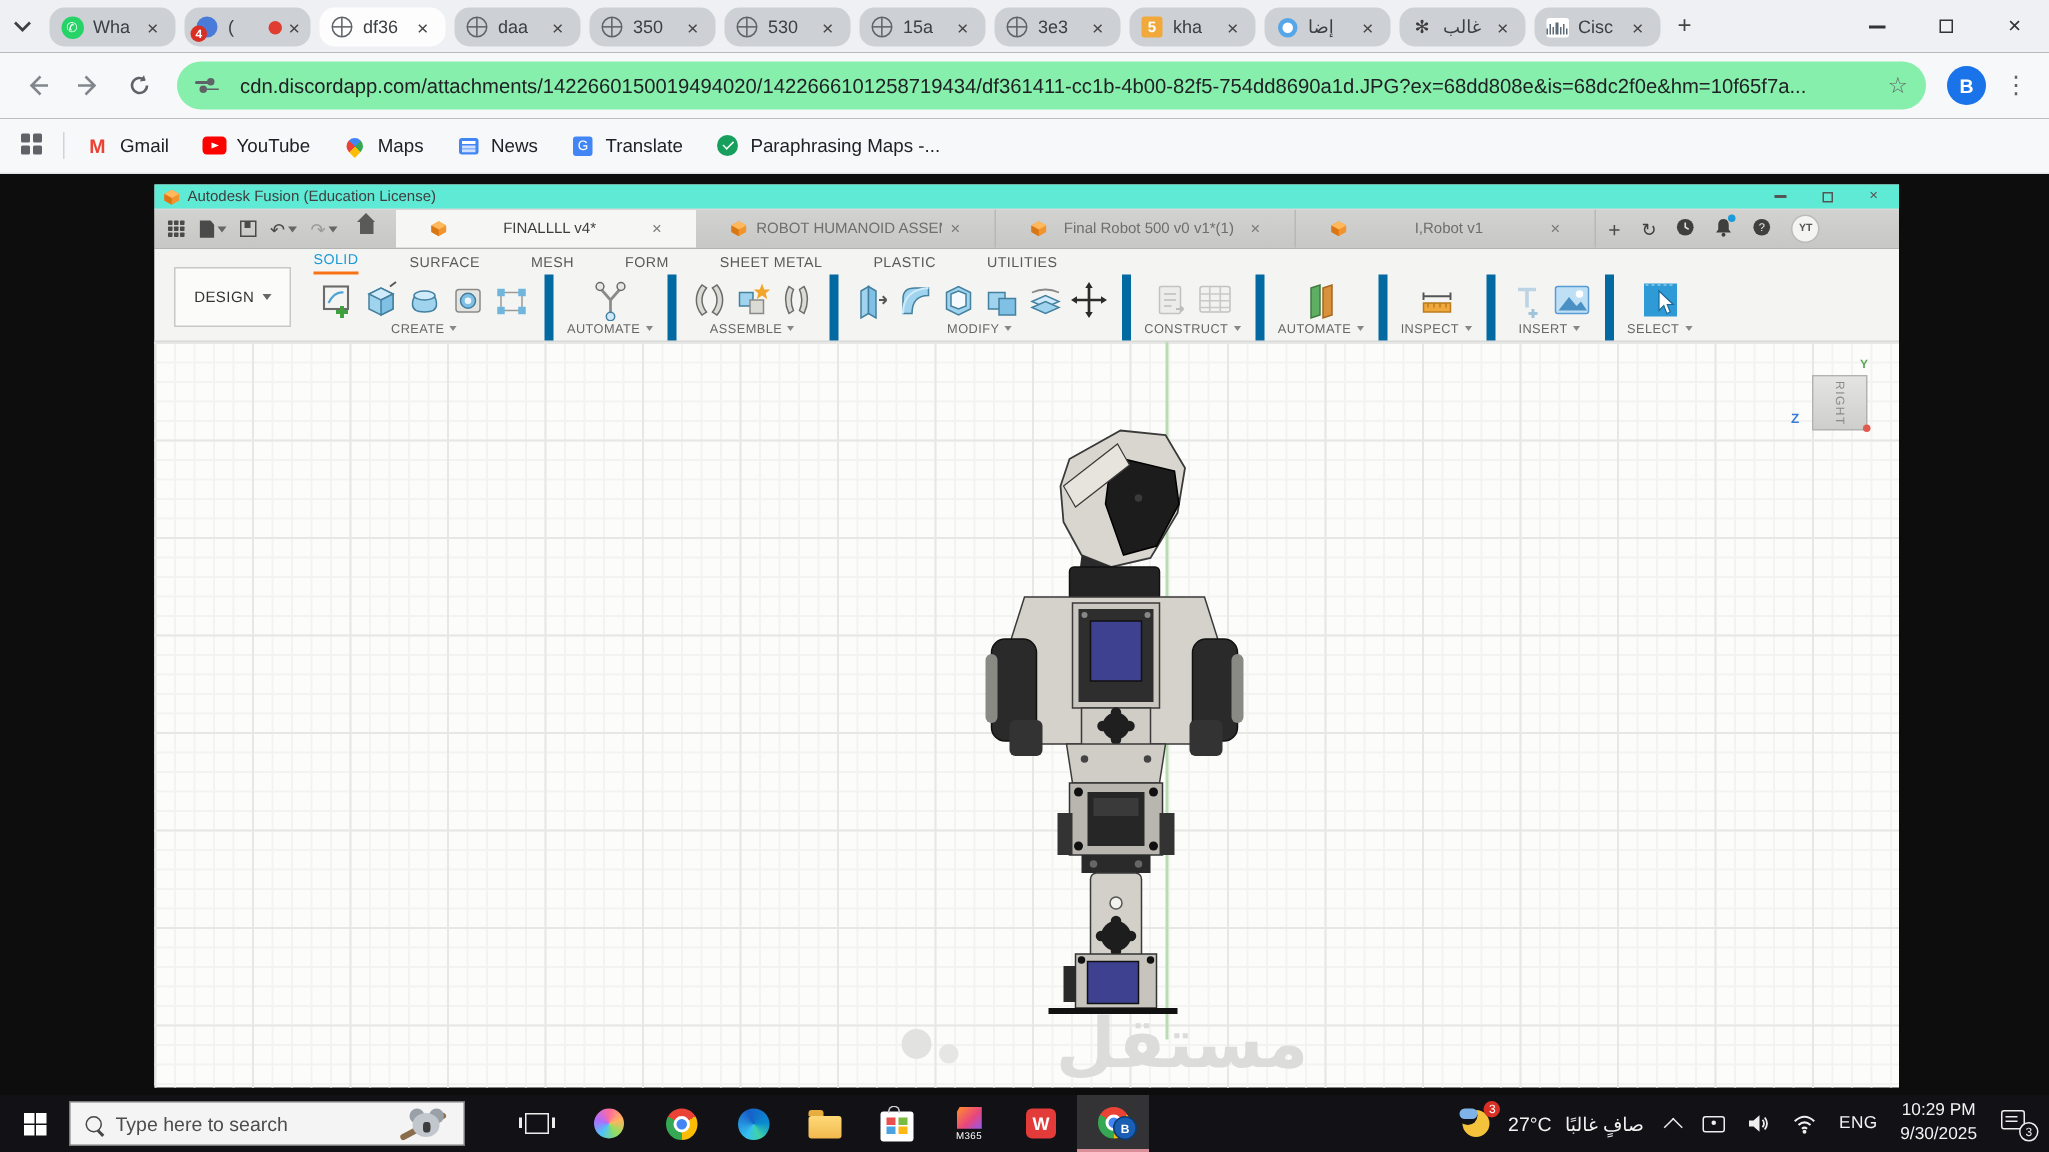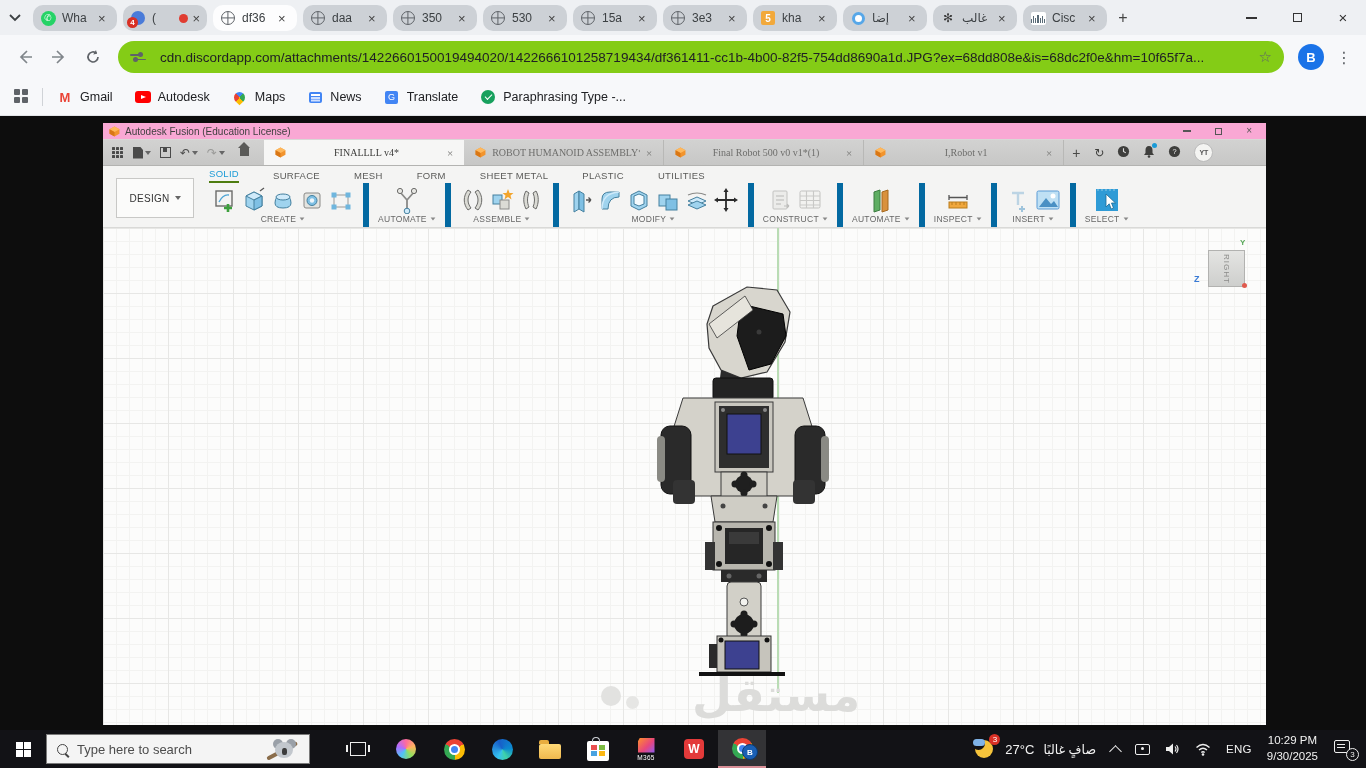--- a/index.html
+++ b/index.html
@@ -29,21 +29,21 @@
   .newtab-btn{width:26px;height:26px;margin-top:5px;font-size:16px;color:#444;display:flex;align-items:center;justify-content:center;border-radius:50%;}
   .win-controls{position:absolute;right:0;top:0;height:35px;display:flex;align-items:center;}
   .wc{width:46px;height:35px;display:flex;align-items:center;justify-content:center;}
   .wc-min i{display:block;width:11px;height:2px;background:#333;}
   .wc-max i{display:block;width:9px;height:9px;border:1.5px solid #333;box-sizing:border-box;}
   .wc-close{font-size:15px;color:#333;}
 
   
   .toolbar{height:44px;background:#f7f8fa;display:flex;align-items:center;padding:0 10px;gap:4px;}
   .nav-btn{width:30px;height:30px;display:flex;align-items:center;justify-content:center;font-size:17px;color:#5f6368;flex:none;border-radius:50%;}
-  .omnibox{flex:1;height:32px;background:#84cc16;border-radius:16px;display:flex;align-items:center;padding:0 12px;margin:0 6px;overflow:hidden;}
+  .omnibox{flex:1;height:32px;background:#86efac;border-radius:16px;display:flex;align-items:center;padding:0 12px;margin:0 6px;overflow:hidden;}
   .site-icon{width:22px;height:16px;flex:none;margin-right:8px;display:flex;flex-direction:column;justify-content:center;gap:3px;}
   .site-icon i{display:block;height:1.6px;background:#5f6368;border-radius:2px;position:relative;}
   .site-icon i.s1{width:12px;}
   .site-icon i.s2{width:12px;margin-left:4px;}
   .site-icon i.s1::after{content:"";position:absolute;right:-1px;top:-2px;width:5px;height:5px;border-radius:50%;background:#5f6368;}
   .site-icon i.s2::after{content:"";position:absolute;left:-1px;top:-2px;width:5px;height:5px;border-radius:50%;background:#5f6368;}
   .url-text{font-size:13.5px;color:#202124;white-space:nowrap;overflow:hidden;flex:1;}
   .star-btn{font-size:15px;color:#5f6368;flex:none;margin-left:8px;}
   .avatar{width:26px;height:26px;border-radius:50%;background:#1a73e8;color:#fff;font-size:13px;font-weight:bold;display:flex;align-items:center;justify-content:center;flex:none;margin:0 4px;}
   .menu-btn{font-size:16px;color:#5f6368;width:24px;text-align:center;flex:none;}
@@ -62,79 +62,79 @@
   .bmi-maps{width:11px;height:11px;background:conic-gradient(#4285f4 0 25%,#34a853 0 50%,#fbbc05 0 75%,#ea4335 0 100%);border-radius:50% 50% 50% 0;transform:rotate(-45deg);}
   .bmi-news{width:13px;height:11px;background:#4285f4;border-radius:2px;position:relative;}
   .bmi-news::after{content:"";position:absolute;left:2px;top:2px;width:9px;height:2px;background:#fff;box-shadow:0 3px 0 #cfe0ff,0 5.5px 0 #cfe0ff;}
   .bmi-translate{width:13px;height:13px;background:#4285f4;border-radius:2px;color:#fff;font-size:9px;display:flex;align-items:center;justify-content:center;}
   .bmi-para{width:14px;height:14px;border-radius:50%;background:#17a05d;position:relative;}
   .bmi-para::after{content:"";position:absolute;left:4px;top:4px;width:6px;height:3px;border-bottom:1.5px solid #fff;border-left:1.5px solid #fff;transform:rotate(-45deg);}
 
   
   .content{position:relative;height:615px;background:#0d0d0d;overflow:hidden;}
   .fusion{position:absolute;left:103px;top:7px;width:1163px;height:600px;background:#f2f2f1;}
-  .f-title{height:16px;background:#f9a8d4;display:flex;align-items:center;padding:0 6px;gap:5px;border-bottom:1px solid #d8d8d6;}
+  .f-title{height:16px;background:#5eead4;display:flex;align-items:center;padding:0 6px;gap:5px;border-bottom:1px solid #d8d8d6;}
   .f-title .ft-text{font-size:10px;color:#3f3f3f;flex:1;}
   .f-wc{display:flex;align-items:center;gap:24px;padding-right:8px;}
   .f-wc .fmin{width:8px;height:1.5px;background:#555;}
   .f-wc .fmax{width:7px;height:7px;border:1px solid #555;box-sizing:border-box;}
   .f-wc .fclose{font-size:10px;color:#555;line-height:1;}
   .cubeicon{display:inline-block;flex:none;}
 
   .f-doctabs{height:25px;background:linear-gradient(#d2d2d1,#c7c7c6);display:flex;align-items:center;border-bottom:1px solid #b3b3b1;}
   .fd-left{display:flex;align-items:center;gap:9px;padding:0 9px;flex:none;}
   .fd-ic{color:#4a4a4a;font-size:12px;line-height:1;display:flex;align-items:center;gap:2px;}
   .fd-ic.dim{color:#9a9a98;}
   .grid9{width:12px;height:12px;display:grid;grid-template-columns:3px 3px 3px;grid-template-rows:3px 3px 3px;gap:1px;}
   .grid9 i{background:#4a4a4a;border-radius:.5px;}
   .fileic{width:10px;height:12px;background:#4a4a4a;clip-path:polygon(0 0,70% 0,100% 30%,100% 100%,0 100%);}
   .saveic{width:11px;height:11px;border:1.5px solid #4a4a4a;box-sizing:border-box;position:relative;}
   .saveic::after{content:"";position:absolute;left:2px;top:0;width:4px;height:4px;background:#4a4a4a;}
   .homeic{width:13px;height:11px;position:relative;margin:0 4px;}
   .homeic::before{content:"";position:absolute;left:0;top:-5px;border-left:6.5px solid transparent;border-right:6.5px solid transparent;border-bottom:6px solid #5a5a58;}
   .homeic::after{content:"";position:absolute;left:2px;top:1px;width:9px;height:8px;background:#5a5a58;}
-  .fdtab{height:25px;display:flex;align-items:center;width:200px;box-sizing:border-box;padding:0 11px;gap:6px;border-right:1px solid #b8b8b6;font-family:Liberation Serif, serif;}
+  .fdtab{height:25px;display:flex;align-items:center;width:200px;box-sizing:border-box;padding:0 23px;gap:6px;border-right:1px solid #b8b8b6;}
   .fdtab .fdlabel{font-size:10px;color:#6e6e6c;flex:1;text-align:center;white-space:nowrap;overflow:hidden;}
   .fdtab .fdclose{font-size:11px;color:#787876;}
   .fdtab.active{background:#f6f6f5;border-right:none;}
   .fdtab.active .fdlabel{color:#3c3c3a;}
   .fd-plus{font-size:14px;color:#4a4a48;padding:0 8px;}
   .fd-right{display:flex;align-items:center;gap:13px;margin-left:6px;}
   .fd-rico{font-size:12px;color:#3f3f3d;line-height:1;}
   .bellwrap{position:relative;}
   .belldot{position:absolute;right:-2px;top:-2px;width:5px;height:5px;border-radius:50%;background:#1b9bd7;}
   .yt-av{width:17px;height:17px;border-radius:50%;background:#f4f4f2;border:1px solid #bbb;color:#555;font-size:7px;font-weight:bold;display:flex;align-items:center;justify-content:center;}
 
   .f-ribbon{height:62px;background:#f4f4f3;border-bottom:1px solid #d9d9d7;position:relative;box-sizing:border-box;}
   .design-btn{position:absolute;left:13px;top:12px;width:76px;height:38px;background:#fbfbfa;border:1px solid #c8c8c6;display:flex;align-items:center;justify-content:center;gap:5px;font-size:10px;color:#333;letter-spacing:.3px;}
   .caret{display:inline-block;width:0;height:0;border-left:3px solid transparent;border-right:3px solid transparent;border-top:4px solid #666;}
   .rtabs{display:flex;align-items:flex-end;height:17px;padding-left:106px;}
   .rtab{font-size:9.5px;color:#5a5a58;letter-spacing:.3px;margin-right:34px;padding-bottom:2px;white-space:nowrap;}
-  .rtab.active{color:#1b9bd7;border-bottom:2px solid #4d7c0f;margin-top:15px;}
+  .rtab.active{color:#1b9bd7;border-bottom:2px solid #f97316;margin-top:15px;}
   .rtools{display:flex;height:44px;padding-left:100px;align-items:stretch;}
   .rgroup{display:flex;flex-direction:column;align-items:center;justify-content:space-between;padding:2px 9px 3px 9px;border-left:6px solid #0369a1;}
   .rgroup:first-child{border-left:none;}
   .ricons{display:flex;align-items:center;gap:3px;flex:1;}
   .tool{width:26px;height:28px;display:flex;align-items:center;justify-content:center;}
   .glabel{font-size:8.5px;color:#666;letter-spacing:.3px;display:flex;align-items:center;gap:3px;white-space:nowrap;}
   .glabel .caret{border-top-color:#888;transform:scale(.8);}
 
   .f-canvas{position:relative;height:497px;background-color:#fcfcfb;overflow:hidden;
     background-image:
       linear-gradient(#e7e7e5 1px,transparent 1px),linear-gradient(90deg,#e7e7e5 1px,transparent 1px),
       linear-gradient(#f3f3f1 1px,transparent 1px),linear-gradient(90deg,#f3f3f1 1px,transparent 1px);
     background-size:65px 65px,65px 65px,13px 13px,13px 13px;}
   .green-axis{position:absolute;left:674px;top:0;width:1.5px;height:465px;background:#b9dcb4;}
   .robot{position:absolute;left:552px;top:56px;}
   .viewcube{position:absolute;left:1105px;top:22px;width:37px;height:37px;background:linear-gradient(#e4e4e2,#cecfcd);border:1px solid #b2b2b0;box-sizing:border-box;display:flex;align-items:center;justify-content:center;}
   .vc-face{writing-mode:vertical-rl;font-size:8px;color:#8a8a88;letter-spacing:1px;}
   .axis-z{position:absolute;left:1091px;top:46px;font-size:9px;color:#3a7bd5;font-weight:bold;}
   .axis-y{position:absolute;left:1137px;top:10px;font-size:8px;color:#58a858;font-weight:bold;}
   .origin-dot{position:absolute;left:1139px;top:55px;width:5px;height:5px;border-radius:50%;background:#e05a4e;}
-  .wm-ar{position:absolute;left:533px;top:444px;width:280px;font-size:46px;font-weight:bold;color:#dcdcda;text-align:center;line-height:1;}
+  .wm-ar{position:absolute;left:545px;top:444px;width:280px;font-size:46px;font-weight:bold;color:#dcdcda;text-align:center;line-height:1;}
   .wm-dot1{position:absolute;left:498px;top:458px;width:20px;height:20px;border-radius:50%;background:#e2e2e0;}
   .wm-dot2{position:absolute;left:523px;top:468px;width:13px;height:13px;border-radius:50%;background:#e6e6e4;}
   .wm-latin{position:absolute;left:592px;top:588px;font-size:31px;font-weight:bold;letter-spacing:1px;color:#6f6f6f;z-index:6;}
 
   
   .taskbar{position:absolute;left:0;bottom:0;width:1366px;height:38px;background:#121216;display:flex;align-items:center;color:#f2f2f2;}
   .tb-start{width:46px;height:38px;display:flex;align-items:center;justify-content:center;}
   .winlogo{width:15px;height:15px;display:grid;grid-template-columns:7px 7px;grid-template-rows:7px 7px;gap:1px;}
   .winlogo i{background:#fff;}
   .tb-search{width:264px;height:30px;background:#f4f4f4;border:1px solid #7a7a7a;display:flex;align-items:center;padding:0 10px;box-sizing:border-box;position:relative;color:#454545;}
@@ -363,21 +363,21 @@
       </span>
     <span class="bm-sep"></span>
     <div class="bm">
       <span class="bmi bmi-gmail">M</span>
       <span class="bmlabel">Gmail</span>
     </div>
     <div class="bm">
       <span class="bmi">
           <span class="bmi-yt"></span>
         </span>
-      <span class="bmlabel">Autodesk</span>
+      <span class="bmlabel">YouTube</span>
     </div>
     <div class="bm">
       <span class="bmi">
           <span class="bmi-maps"></span>
         </span>
       <span class="bmlabel">Maps</span>
     </div>
     <div class="bm">
       <span class="bmi">
           <span class="bmi-news"></span>
@@ -387,21 +387,21 @@
     <div class="bm">
       <span class="bmi">
           <span class="bmi-translate">G</span>
         </span>
       <span class="bmlabel">Translate</span>
     </div>
     <div class="bm">
       <span class="bmi">
           <span class="bmi-para"></span>
         </span>
-      <span class="bmlabel">Paraphrasing Type -...</span>
+      <span class="bmlabel">Paraphrasing Maps -...</span>
     </div>
   </div>
 
   <div class="content">
     <div class="fusion">
 
       <div class="f-title">
         <svg class="cubeicon" width="11" height="11" viewBox="0 0 20 20">
             <polygon points="10,1 19,6 19,14 10,19 1,14 1,6" fill="#f2942d"></polygon>
             <polygon points="10,1 19,6 10,11 1,6" fill="#ffb85c"></polygon>

